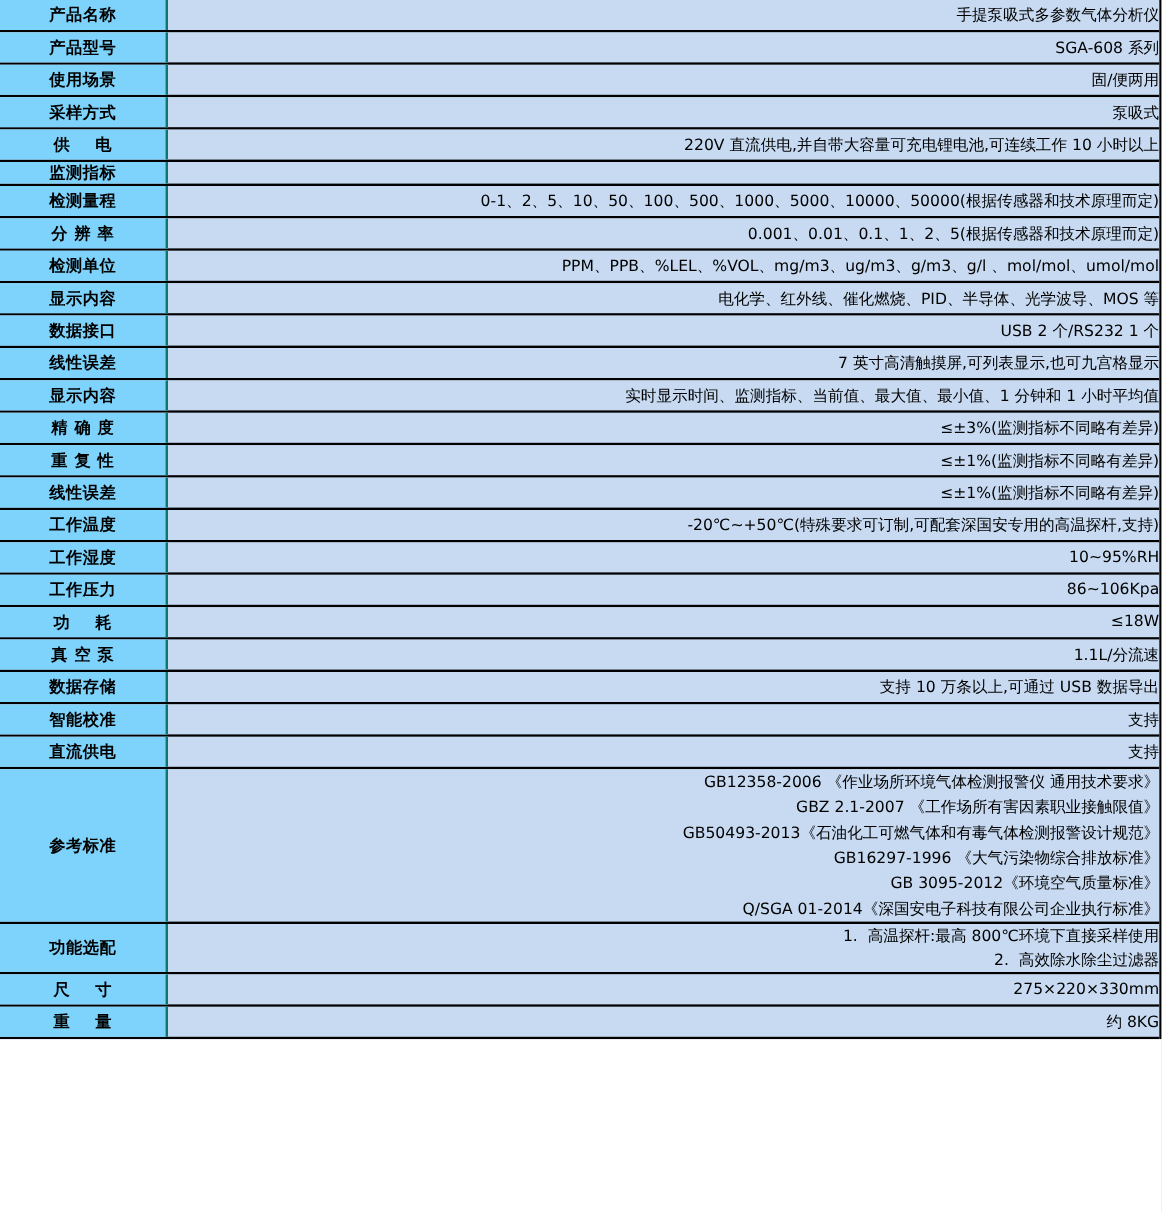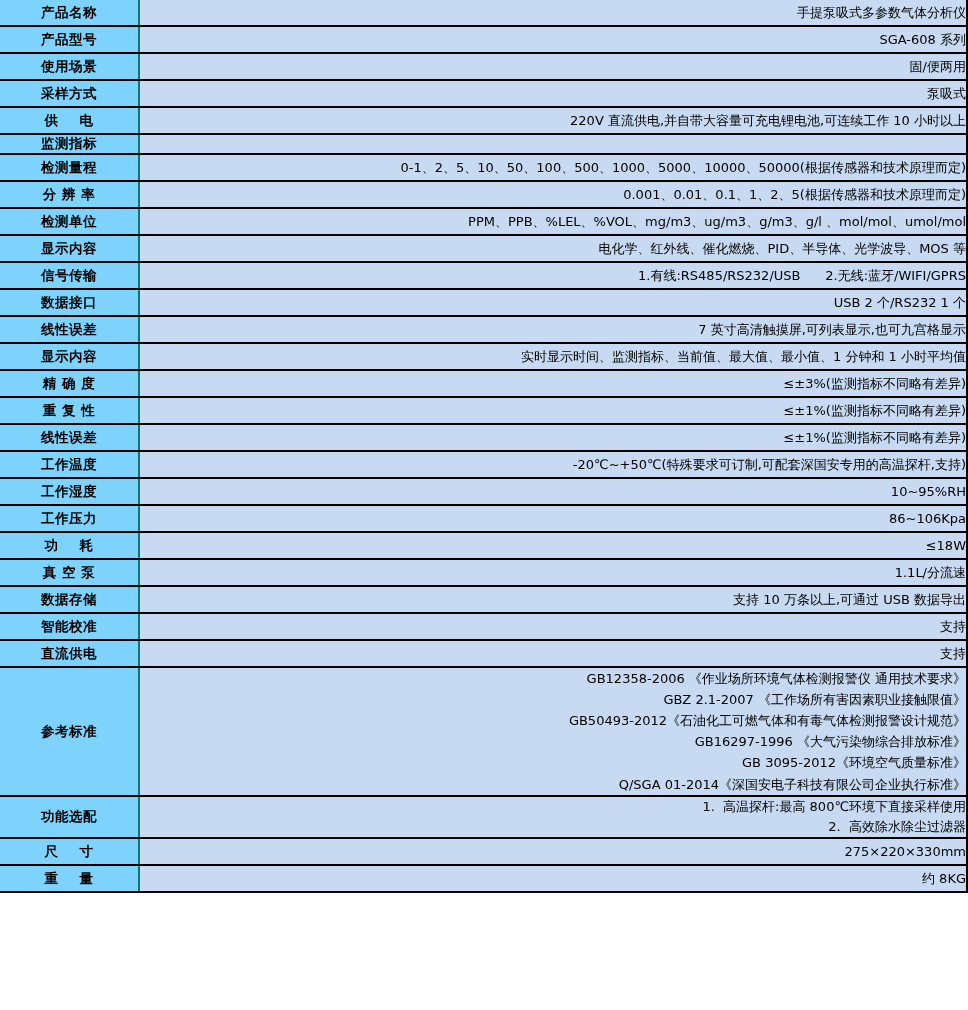--- a/index.html
+++ b/index.html
@@ -121,26 +121,20 @@
         <div class="value-line">PPM、PPB、%LEL、%VOL、mg/m3、ug/m3、g/m3、g/l 、mol/mol、umol/mol</div>
       </div>
     </div>
     <div class="spec-row type-single">
       <div class="spec-label">显示内容</div>
       <div class="spec-values">
         <div class="value-line">电化学、红外线、催化燃烧、PID、半导体、光学波导、MOS 等</div>
       </div>
     </div>
     <div class="spec-row type-single">
-      <div class="spec-label">信号传输</div>
-      <div class="spec-values">
-        <div class="value-line">1.有线:RS485/RS232/USB      2.无线:蓝牙/WIFI/GPRS</div>
-      </div>
-    </div>
-    <div class="spec-row type-single">
       <div class="spec-label">数据接口</div>
       <div class="spec-values">
         <div class="value-line">USB 2 个/RS232 1 个</div>
       </div>
     </div>
     <div class="spec-row type-single">
       <div class="spec-label">线性误差</div>
       <div class="spec-values">
         <div class="value-line">7 英寸高清触摸屏,可列表显示,也可九宫格显示</div>
       </div>
@@ -215,21 +209,21 @@
       <div class="spec-label">直流供电</div>
       <div class="spec-values">
         <div class="value-line">支持</div>
       </div>
     </div>
     <div class="spec-row type-multiline">
       <div class="spec-label">参考标准</div>
       <div class="spec-values">
         <div class="value-line">GB12358-2006 《作业场所环境气体检测报警仪 通用技术要求》</div>
         <div class="value-line">GBZ 2.1-2007 《工作场所有害因素职业接触限值》</div>
-        <div class="value-line">GB50493-2012《石油化工可燃气体和有毒气体检测报警设计规范》</div>
+        <div class="value-line">GB50493-2013《石油化工可燃气体和有毒气体检测报警设计规范》</div>
         <div class="value-line">GB16297-1996 《大气污染物综合排放标准》</div>
         <div class="value-line">GB 3095-2012《环境空气质量标准》</div>
         <div class="value-line">Q/SGA 01-2014《深国安电子科技有限公司企业执行标准》</div>
       </div>
     </div>
     <div class="spec-row type-options">
       <div class="spec-label">功能选配</div>
       <div class="spec-values">
         <div class="value-line">1.  高温探杆:最高 800℃环境下直接采样使用</div>
         <div class="value-line">2.  高效除水除尘过滤器</div>

